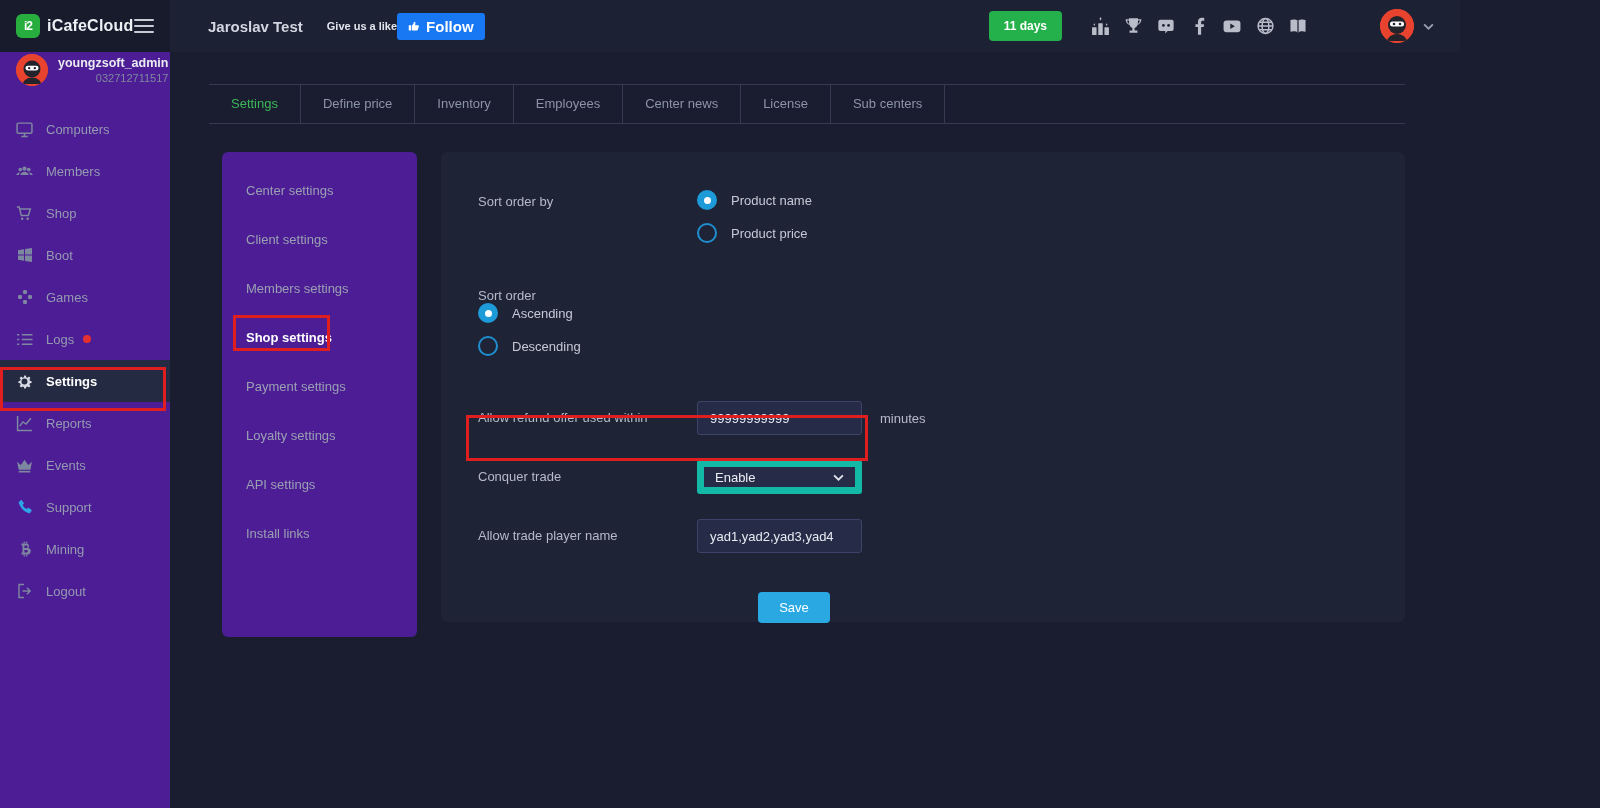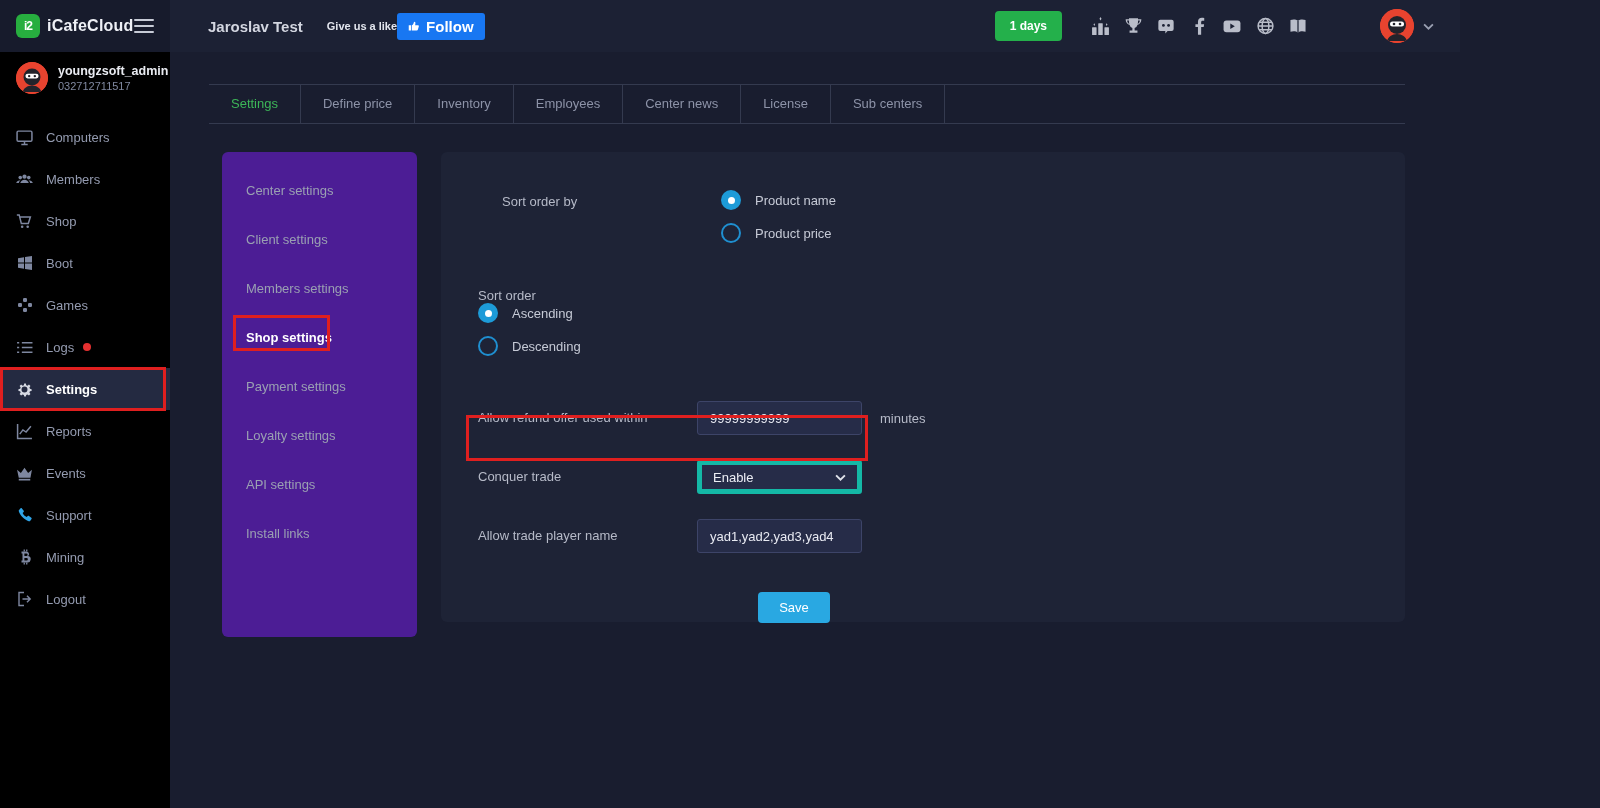--- a/index.html
+++ b/index.html
@@ -19,21 +19,21 @@
   .like-label { color:#e3e6ee; font-size:11px; font-weight:bold; margin-left:24px; }
   .fb-follow { display:flex; align-items:center; gap:6px; background:#1877f2; color:#fff; font-size:15px; font-weight:bold; border:none; border-radius:3px; padding:5px 11px; cursor:pointer; }
   .hdr-spacer { flex:1; }
   .days-badge { background:#24b04b; color:#fff; font-size:12px; font-weight:600; border:none; border-radius:4px; padding:8px 15px; cursor:pointer; }
   .hdr-icons { display:flex; align-items:center; gap:13px; margin-left:28px; color:#b9bdc9; }
   .hdr-icons .hicon { width:20px; height:20px; display:flex; align-items:center; justify-content:center; cursor:pointer; }
   .avatar-wrap { display:flex; align-items:center; gap:9px; margin-left:72px; cursor:pointer; }
   .avatar { width:34px; height:34px; border-radius:50%; background:#e8432f; display:flex; align-items:center; justify-content:center; overflow:hidden; }
 
   
-  .sidebar { position:absolute; top:48px; left:0; width:170px; bottom:0; background:#000000; z-index:4; }
+  .sidebar { position:absolute; top:40px; left:0; width:170px; bottom:0; background:#4c1d95; z-index:4;text-align:right; }
   .user-block { display:flex; align-items:center; gap:10px; padding:14px 14px 12px 16px; }
   .user-avatar { width:32px; height:32px; border-radius:50%; background:#e8432f; flex:none; display:flex; align-items:center; justify-content:center; overflow:hidden; }
   .user-name { color:#e9ebf1; font-size:12.5px; font-weight:bold; line-height:1.25; }
   .user-id { color:#8089a0; font-size:11px; }
   .nav { margin-top:10px; }
   .nav-item { display:flex; align-items:center; height:42px; padding:0 16px; cursor:pointer; }
   .nav-item .nicon { width:17px; height:17px; margin-right:13px; color:#7e87a0; flex:none; display:flex; align-items:center; justify-content:center; }
   .nav-item .nlabel { color:#949bb0; font-size:13px; }
   .nav-item.active { background:#242a41; }
   .nav-item.active .nlabel { color:#ffffff; font-weight:600; }
@@ -55,21 +55,21 @@
   .form-row { display:flex; }
   .row-label { width:219px; font-size:13px; color:#b6bac8; padding-top:4px; flex:none; }
   .radio-group .radio-line { display:flex; align-items:center; margin-bottom:13px; }
   .radio { width:20px; height:20px; border-radius:50%; flex:none; display:flex; align-items:center; justify-content:center; cursor:pointer; }
   .radio.on { background:#1d9bd8; }
   .radio.on .dot { width:7px; height:7px; border-radius:50%; background:#ffffff; }
   .radio.off { border:2px solid #1f8fd0; background:transparent; }
   .radio-text { margin-left:14px; font-size:13px; color:#c6cad6; }
   .text-input { width:165px; height:34px; background:#262c48; border:1px solid #3d4468; border-radius:3px; color:#e8eaf2; font-size:13px; padding:0 12px; font-family:inherit; }
   .suffix { margin-left:18px; font-size:13px; color:#b6bac8; align-self:center; }
-  .select { width:165px; height:34px; background:#262c48; border:5px solid #14b8a6; border-radius:3px; color:#eceef5; font-size:13px; padding:0 11px; display:flex; align-items:center; justify-content:space-between; cursor:pointer; }
+  .select { width:165px; height:34px; background:#262c48; border:7px solid #14b8a6; border-radius:3px; color:#eceef5; font-size:13px; padding:0 11px; display:flex; align-items:center; justify-content:space-between; cursor:pointer; }
   .save-btn { margin:39px 0 0 280px; width:72px; height:31px; background:#29a8e2; border:none; border-radius:4px; color:#fff; font-size:13px; font-family:inherit; cursor:pointer; }
 
   
   .annot { position:absolute; border:3px solid #df1f1f; z-index:50; pointer-events:none; }
   .annot-settings { left:0; top:367px; width:166px; height:44px; }
   .annot-shop { left:233px; top:315px; width:97px; height:36px; }
   .annot-conquer { left:466px; top:415px; width:402px; height:46px; }
 
   svg { display:block; }
 </style>
@@ -97,21 +97,21 @@
       <button class="fb-follow">
         <span>
           <svg width="12" height="12" viewBox="0 0 16 16">
               <path fill="#fff" d="M1 7h3v7H1zM5 14h6.5c1 0 1.5-.5 1.7-1.3l1.2-4C14.7 7.5 14 7 13 7H9.5c.3-1.2.5-2.4.3-3.6C9.6 2.2 8 2 7.7 3.2 7.3 4.8 6.5 6.4 5 7z"></path>
             </svg>
         </span>
         <span>Follow</span>
       </button>
       <div class="hdr-spacer"></div>
 
-      <button class="days-badge">1 days</button>
+      <button class="days-badge">11 days</button>
 
       <div class="hdr-icons">
         <span class="hicon">
           <svg width="19" height="18" viewBox="0 0 16 16" fill="currentColor">
               <rect x="0.5" y="9" width="4" height="7" rx="0.5"></rect>
               <rect x="6" y="5.5" width="4" height="10.5" rx="0.5"></rect>
               <rect x="11.5" y="9" width="4" height="7" rx="0.5"></rect>
               <path d="M8 0l.9 1.6L8 3.2l-.9-1.6z"></path>
               <path d="M2.5 5.5l.7 1.2-.7 1.2-.7-1.2z"></path>
               <path d="M13.5 5.5l.7 1.2-.7 1.2-.7-1.2z"></path>
@@ -329,21 +329,21 @@
       <div class="snav-item">Members settings</div>
       <div class="snav-item active">Shop settings</div>
       <div class="snav-item">Payment settings</div>
       <div class="snav-item">Loyalty settings</div>
       <div class="snav-item">API settings</div>
       <div class="snav-item">Install links</div>
     </div>
 
     <div class="content-panel">
 
-      <div class="form-row" style="margin-top:12px;margin-left:24px;">
+      <div class="form-row" style="margin-top:12px;">
         <div class="row-label">Sort order by</div>
         <div class="radio-group">
           <div class="radio-line">
             <span class="radio on">
                 <span class="dot"></span>
               </span>
             <span class="radio-text">Product name</span>
           </div>
           <div class="radio-line">
             <span class="radio off"></span>

